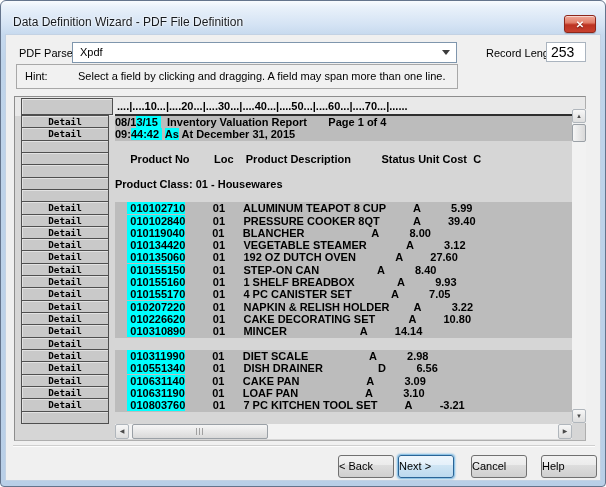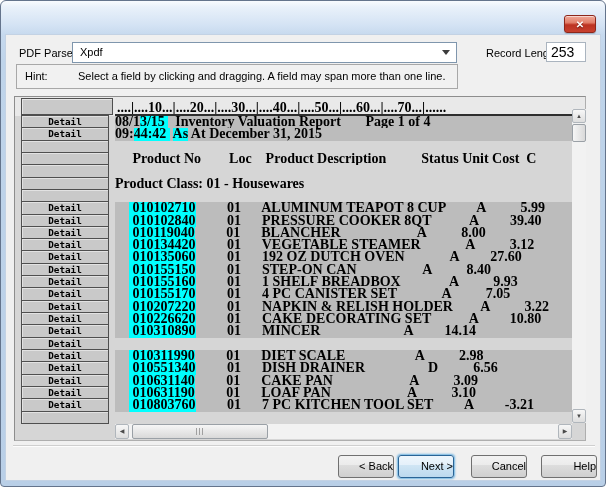--- a/index.html
+++ b/index.html
@@ -27,21 +27,21 @@
 
   .rec-input{position:absolute;left:545px;top:41px;width:40px;height:20px;box-sizing:border-box;border:1px solid #aab4bf;background:#fff;font-size:14px;font-family:"Liberation Sans",sans-serif;padding:0 0 0 4px;color:#000;}
 
   .hintbox{position:absolute;left:15px;top:63px;width:442px;height:25px;box-sizing:border-box;border:1px solid #a8a8a8;background:#f1f1f1;}
   .hint-label{position:absolute;left:8px;top:5px;font-size:11px;color:#000;}
   .hint-text{position:absolute;left:61px;top:5px;font-size:11px;color:#000;white-space:nowrap;}
 
   .panel{position:absolute;left:13px;top:95px;width:572px;height:345px;box-sizing:border-box;background:#d6d6d6;
     border-top:1px solid #8d8d8d;border-left:1px solid #8d8d8d;border-right:1px solid #aeaeae;border-bottom:1px solid #aeaeae;}
 
-  .mono{font-family:Liberation Serif, serif;font-weight:bold;font-size:14px;color:#000;}
+  .mono{font-family:Liberation Sans, sans-serif;font-weight:bold;font-size:11px;color:#000;}
 
   .ruler-strip{position:absolute;left:0;top:0;width:570px;height:19px;background:#e9e9e9;}
   .ruler{position:absolute;left:102px;top:3px;margin:0;white-space:pre;overflow:hidden;width:456px;}
   .ruler-underline{position:absolute;left:100px;top:17px;width:457px;height:2px;background:#2e2e2e;}
   .tall-cell{position:absolute;left:6px;top:1px;width:92px;height:17px;box-sizing:border-box;background:#c9c9c9;border:1px solid #4f4f4f;box-shadow:inset 1px 1px 0 #e6e6e6;}
 
   #grid-rows{position:absolute;left:0;top:19px;width:570px;}
   .grid-row{position:relative;height:12.32px;}
   .row-label{position:absolute;left:6px;top:-1px;width:88px;height:13.6px;box-sizing:border-box;background:#c9c9c9;border:1px solid #4f4f4f;box-shadow:inset 1px 1px 0 #e2e2e2;
     font-family:"DejaVu Sans Mono",monospace;font-weight:bold;font-size:9.3px;text-align:center;line-height:12px;color:#000;cursor:default;}
@@ -58,33 +58,34 @@
   .hscroll{position:absolute;left:100px;top:327px;width:457px;height:15px;background:#f2f2f2;}
   .hs-left{left:0;top:0;width:14px;height:15px;font-size:6px;line-height:13px;}
   .hs-right{right:0;top:0;width:14px;height:15px;font-size:6px;line-height:13px;}
   .hs-thumb{position:absolute;left:17px;top:0;width:136px;height:15px;box-sizing:border-box;background:linear-gradient(180deg,#f6f6f6,#d9d9d9);border:1px solid #9aa0a6;border-radius:2px;cursor:grab;}
   .hs-grip{width:8px;height:7px;margin:3px auto 0 auto;background:repeating-linear-gradient(90deg,#a0a0a0 0 1px,transparent 1px 3px);}
 
   .divider{position:absolute;left:12px;top:444px;width:582px;height:0;border-top:1px solid #cfcfcf;border-bottom:1px solid #fdfdfd;}
 
   .btn{position:absolute;top:454px;width:56px;height:23px;box-sizing:border-box;border:1px solid #707070;border-radius:3px;
     background:linear-gradient(180deg,#f2f2f2 0%,#ebebeb 45%,#dddddd 45%,#cfcfcf 100%);
-    font-size:11px;text-align:right;line-height:21px;color:#000;cursor:pointer;}
+    font-size:11px;text-align:left;line-height:21px;color:#000;cursor:pointer;}
   #btn-back{left:337px;}
   #btn-next{left:397px;border-color:#2a6496;box-shadow:0 0 2px 1px #6db3e2;
     background:linear-gradient(180deg,#eef6fc 0%,#e4f0fa 45%,#cfe5f4 45%,#bcd9ee 100%);}
   #btn-cancel{left:470px;}
   #btn-help{left:540px;}
 </style>
 </head>
 <body>
 
 <div class="window">
 
   <div class="titlebar">
+    <span class="title">Data Definition Wizard - PDF File Definition</span>
     <div class="close-btn">
       <div class="close-x">✕</div>
     </div>
   </div>
 
   <div class="surface"></div>
 
   <span class="ui-label" id="pdf-parser-label">PDF Parser</span>
   <div class="combo">
     <span class="combo-value">Xpdf</span>

